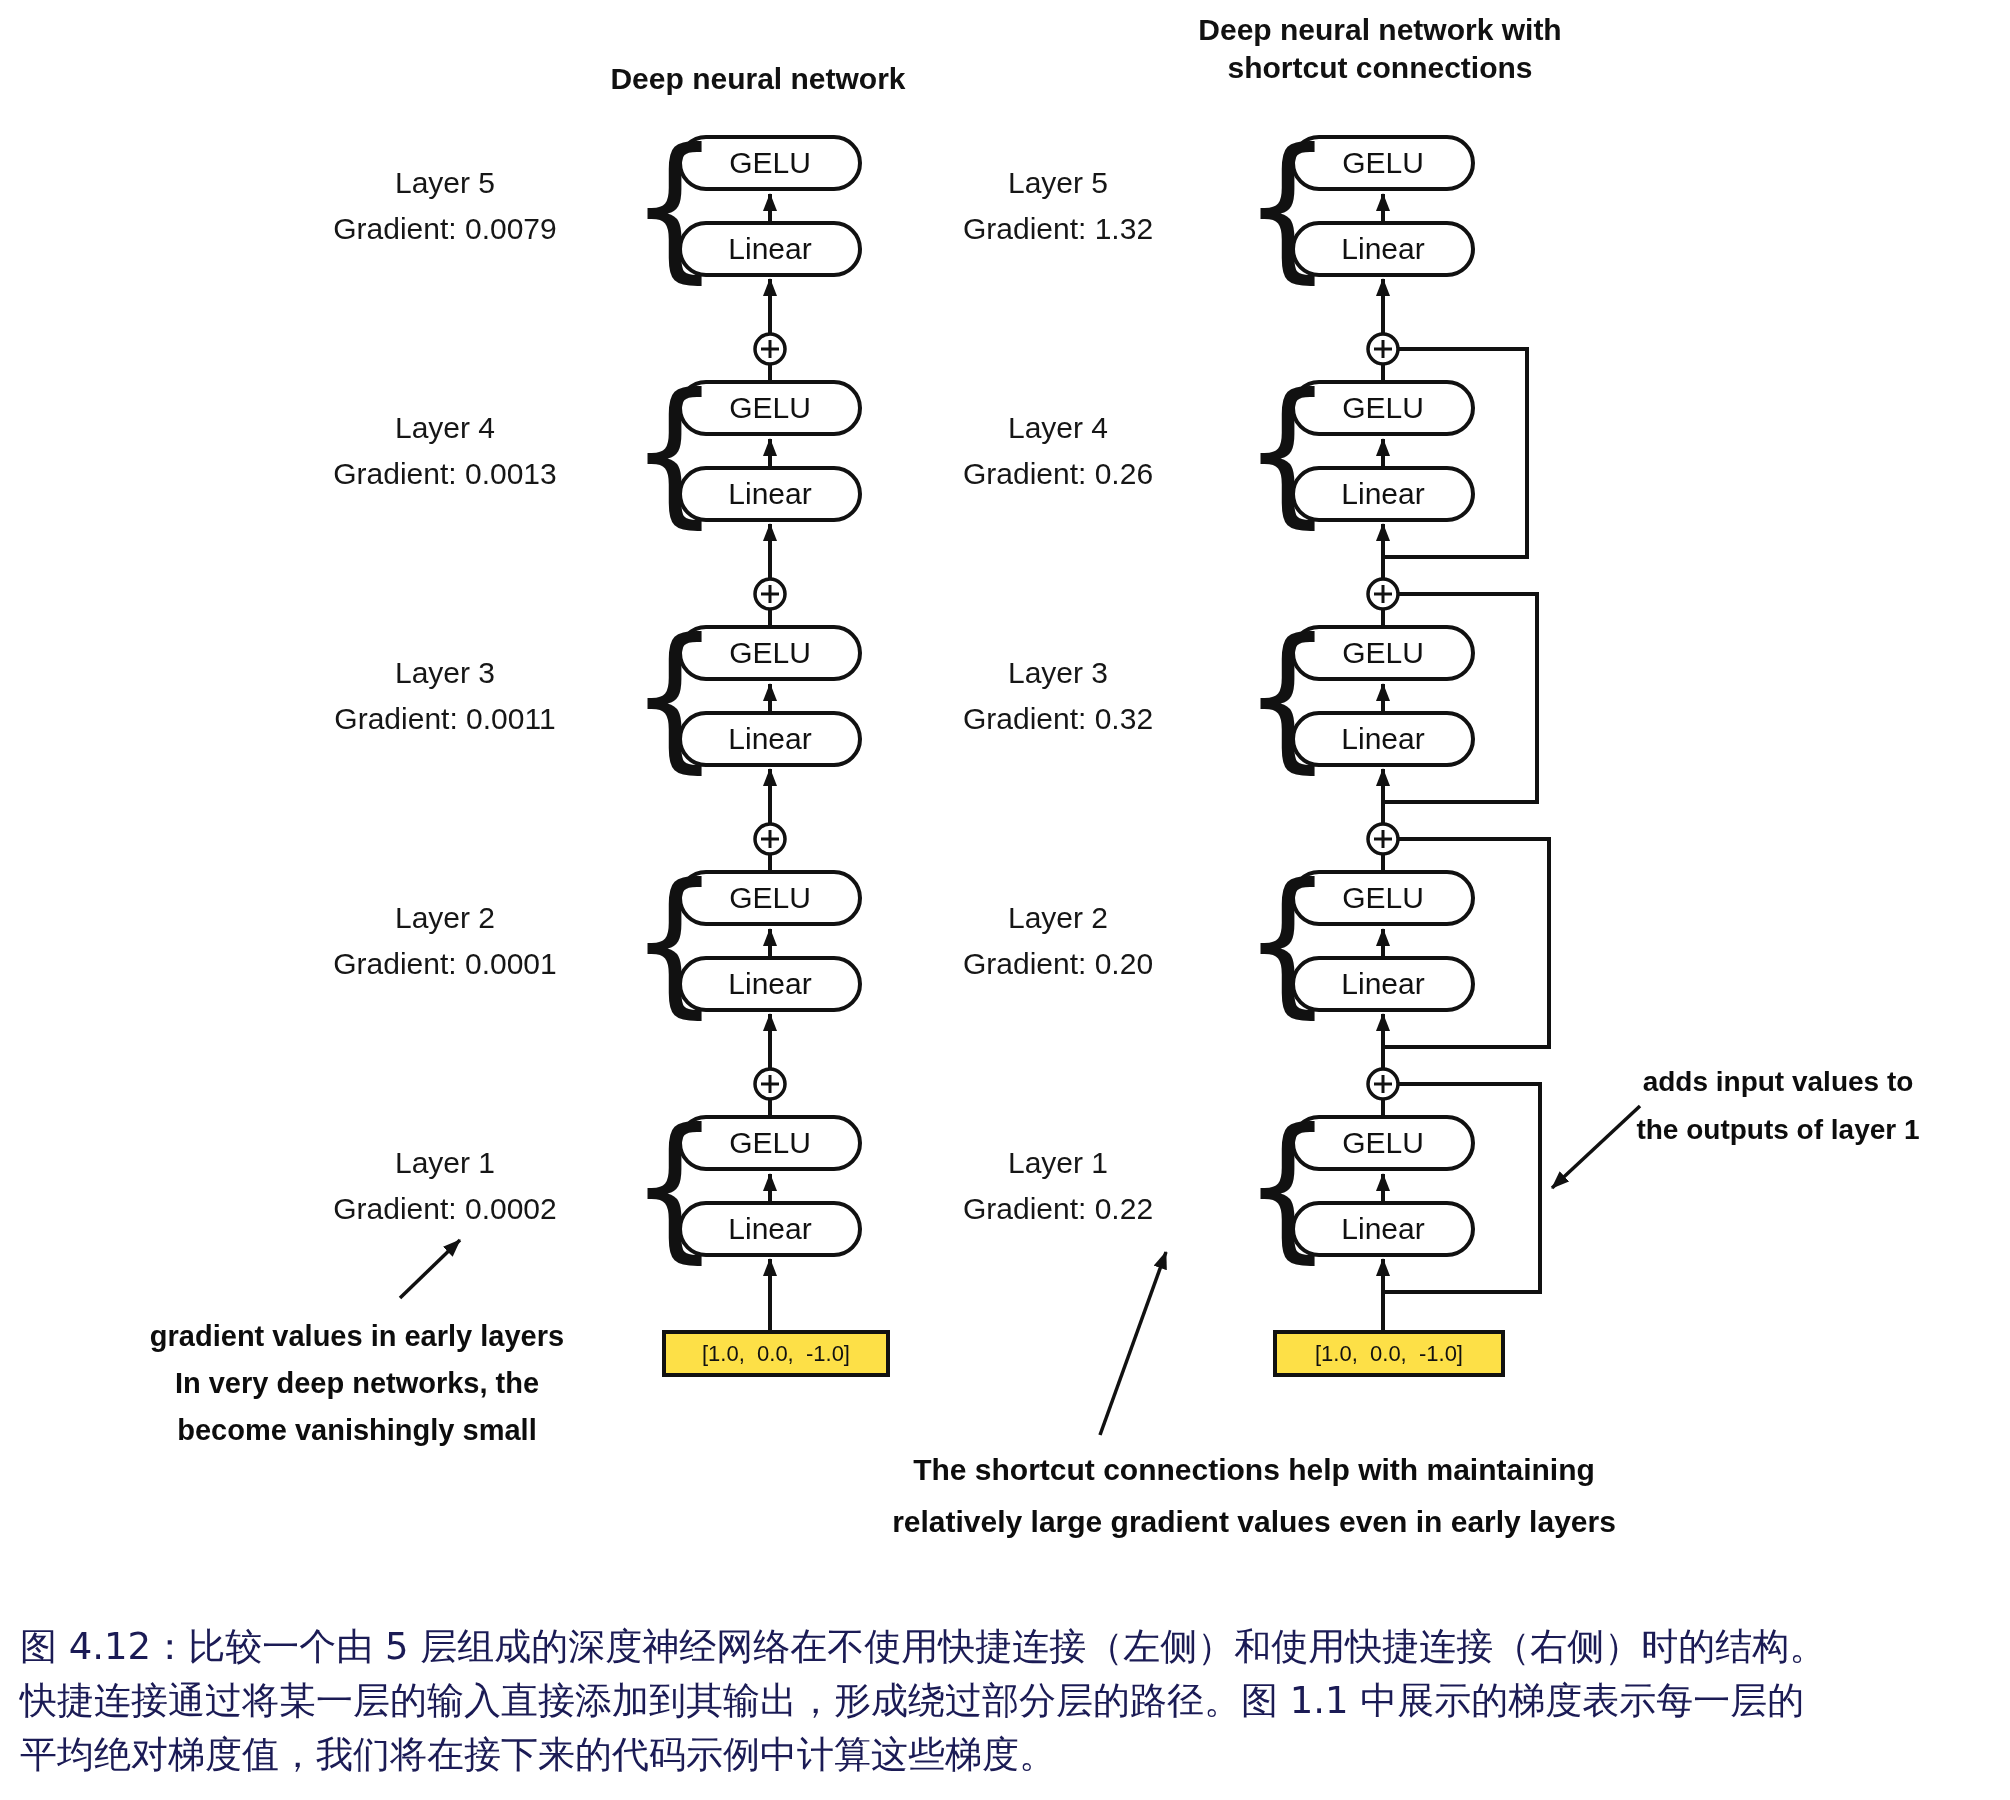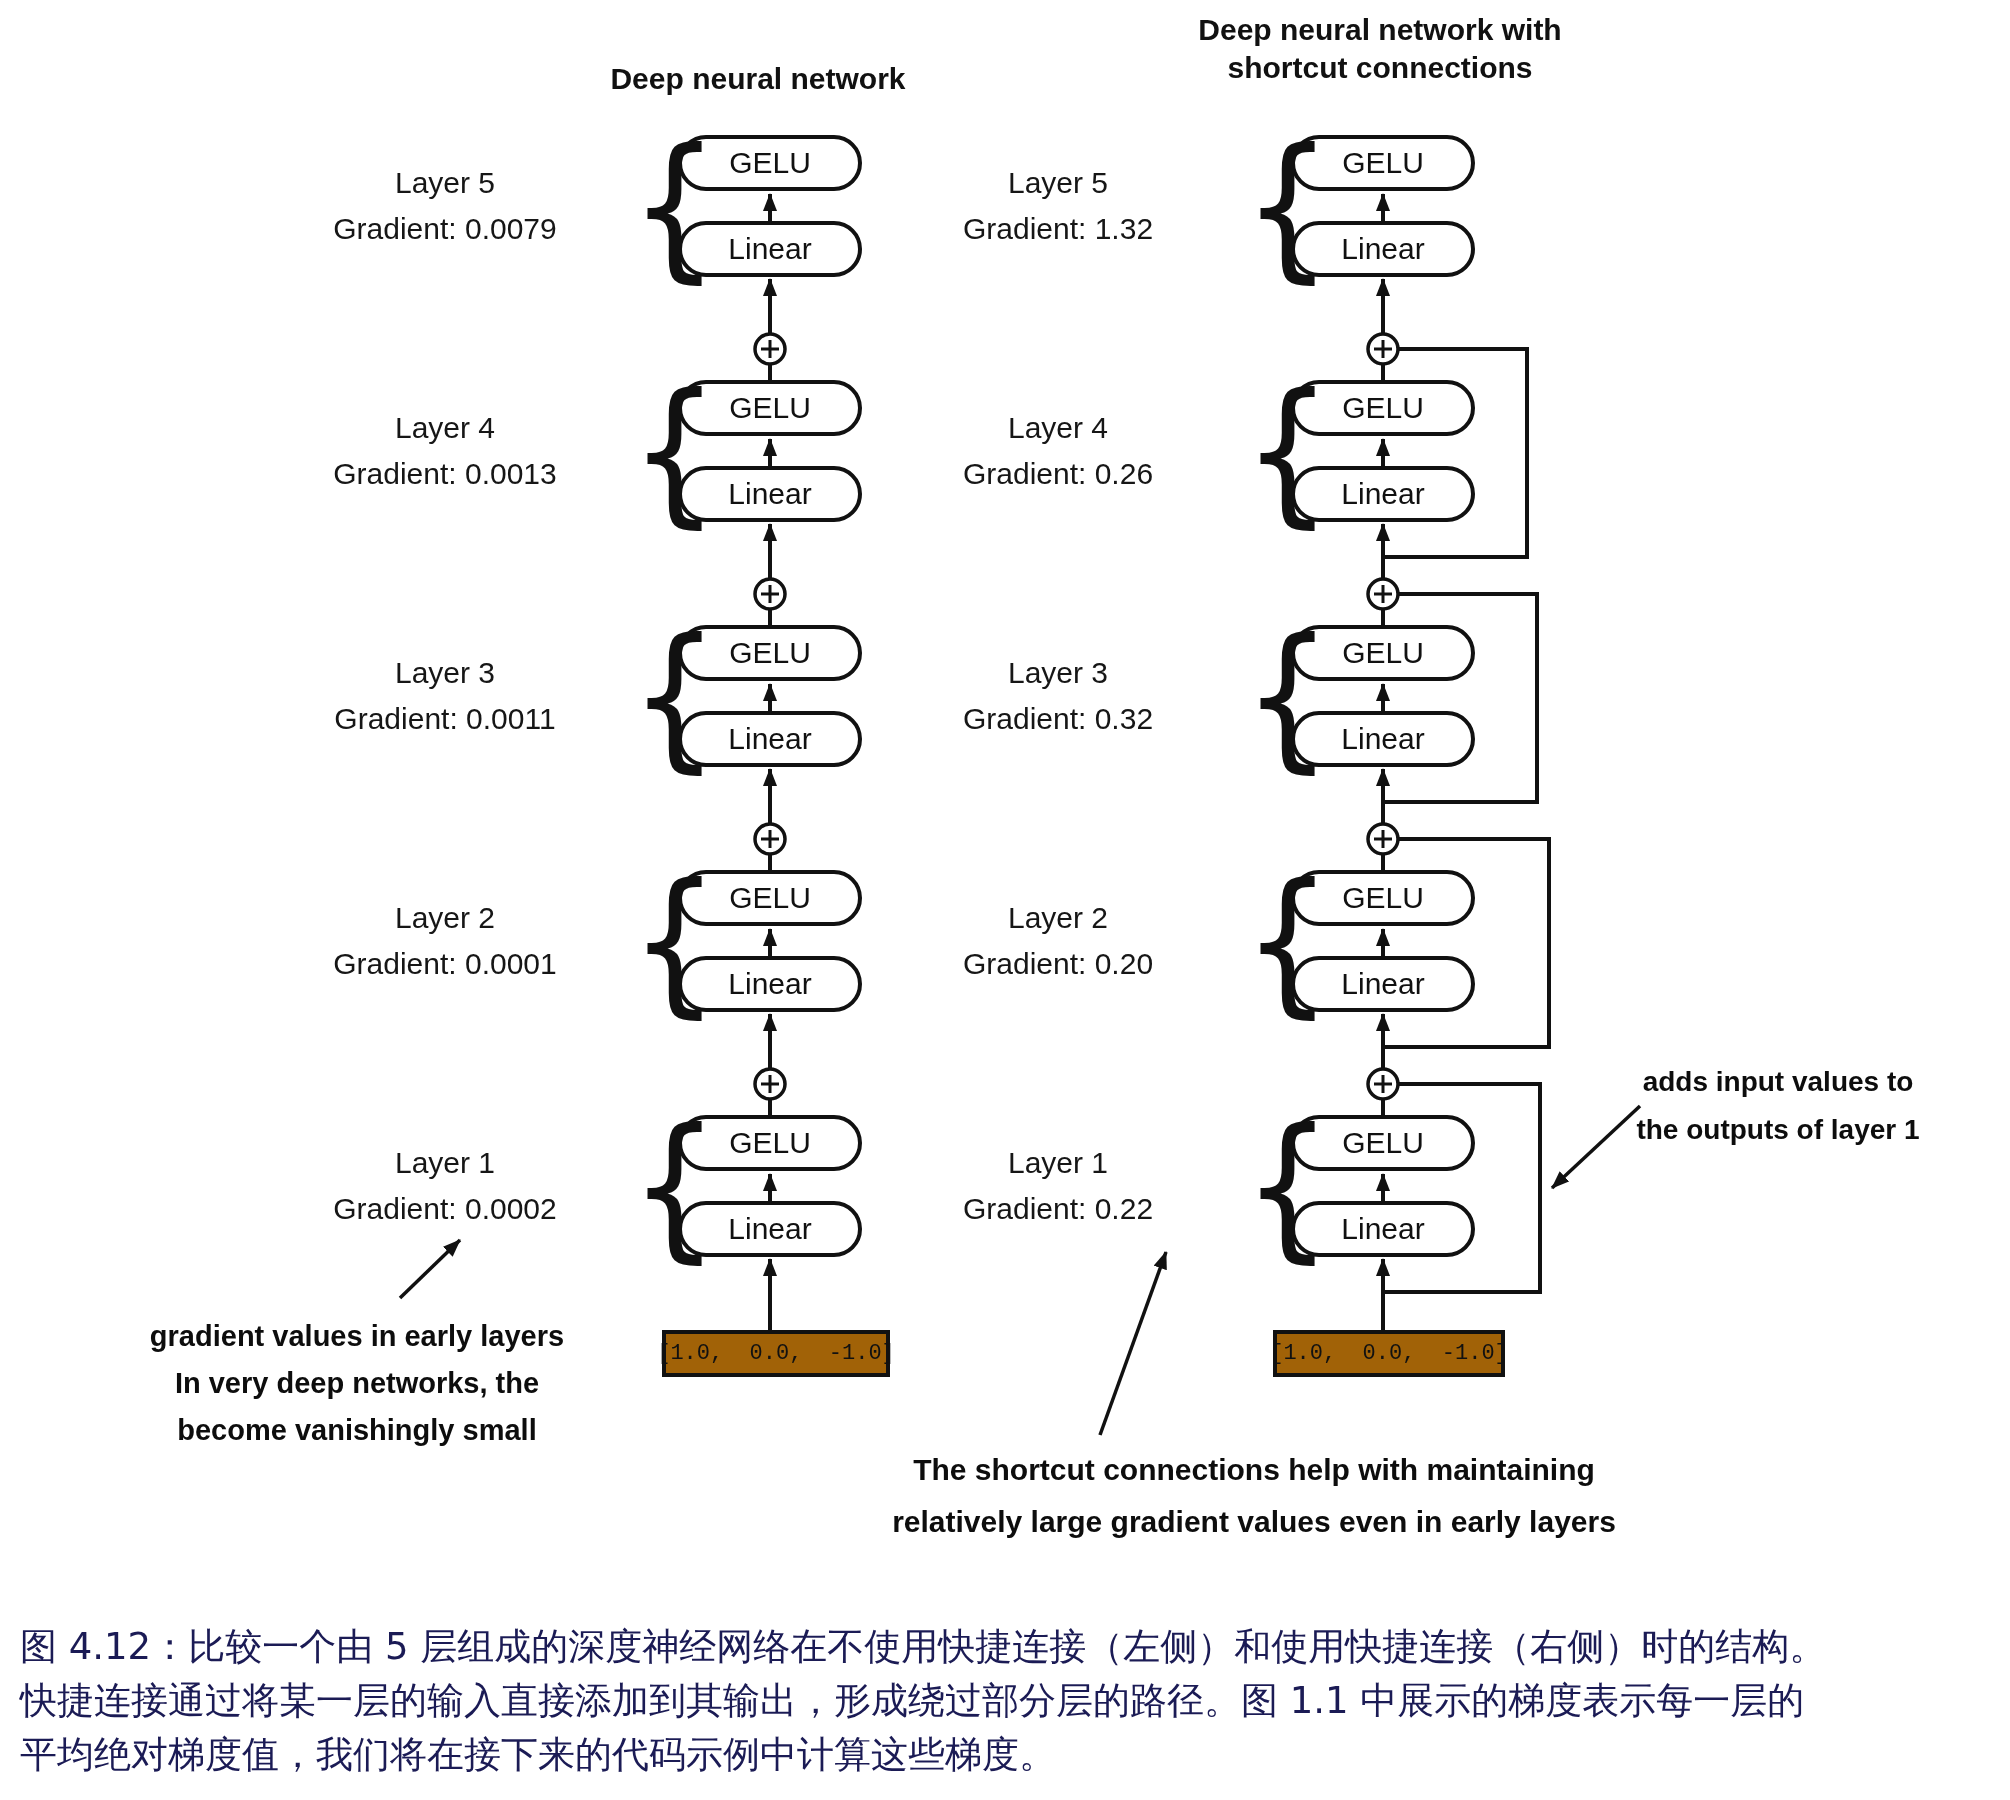--- a/index.html
+++ b/index.html
@@ -6,22 +6,22 @@
   #stage{position:relative;width:2010px;height:1800px;background:#ffffff;overflow:hidden;
          font-family:"Liberation Sans","DejaVu Sans",sans-serif;color:#111;}
   #lines{position:absolute;left:0;top:0;pointer-events:none;}
   .abs{position:absolute;}
   .title{font-size:30px;font-weight:700;text-align:center;color:#111;}
   .pill{box-sizing:border-box;width:184px;height:56px;border:4px solid #111;border-radius:28px;
         display:flex;align-items:center;justify-content:center;font-size:30px;color:#111;background:#fff;}
   .lblblock{width:340px;text-align:center;font-size:30px;line-height:46px;color:#161616;}
   .brace{width:46px;text-align:center;font-size:140px;line-height:170px;font-weight:400;
          transform:scaleY(1.12);color:#111;font-family:"DejaVu Sans",sans-serif;}
-  .inputbox{box-sizing:border-box;border:4px solid #111;background:#a16207;display:flex;align-items:center;
-            justify-content:center;font-family:Liberation Mono, monospace;
+  .inputbox{box-sizing:border-box;border:4px solid #111;background:#fde047;display:flex;align-items:center;
+            justify-content:center;font-family:Liberation Sans, sans-serif;
             font-size:22px;white-space:pre;color:#111;}
   .ann{font-weight:700;text-align:center;color:#0d0d0d;}
   .ann-vanish{width:520px;font-size:29px;line-height:47px;}
   .ann-side{width:310px;font-size:28px;line-height:48px;}
   .ann-bottom{width:760px;font-size:30px;line-height:52px;}
   .caption{width:1978px;font-size:37px;line-height:54px;font-family:"DejaVu Sans","Liberation Sans",sans-serif;}
 </style>
 </head>
 <body>
 

